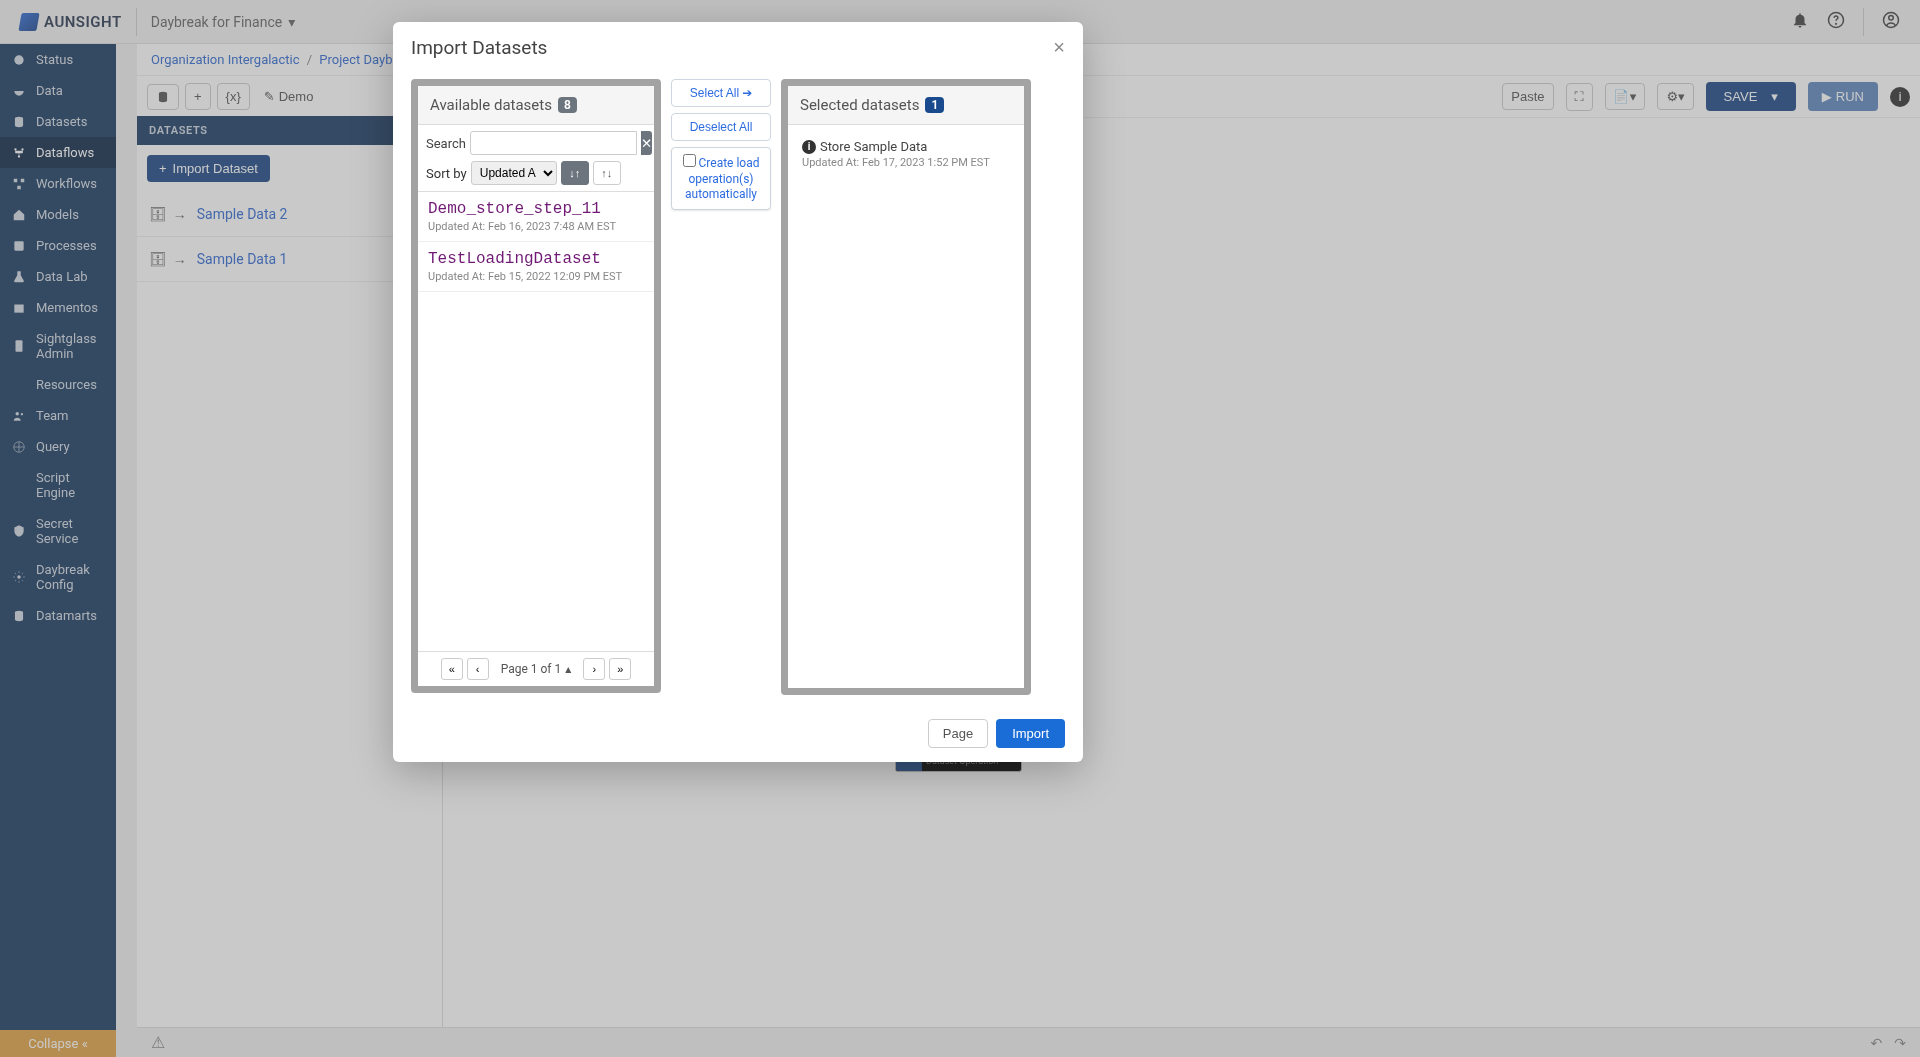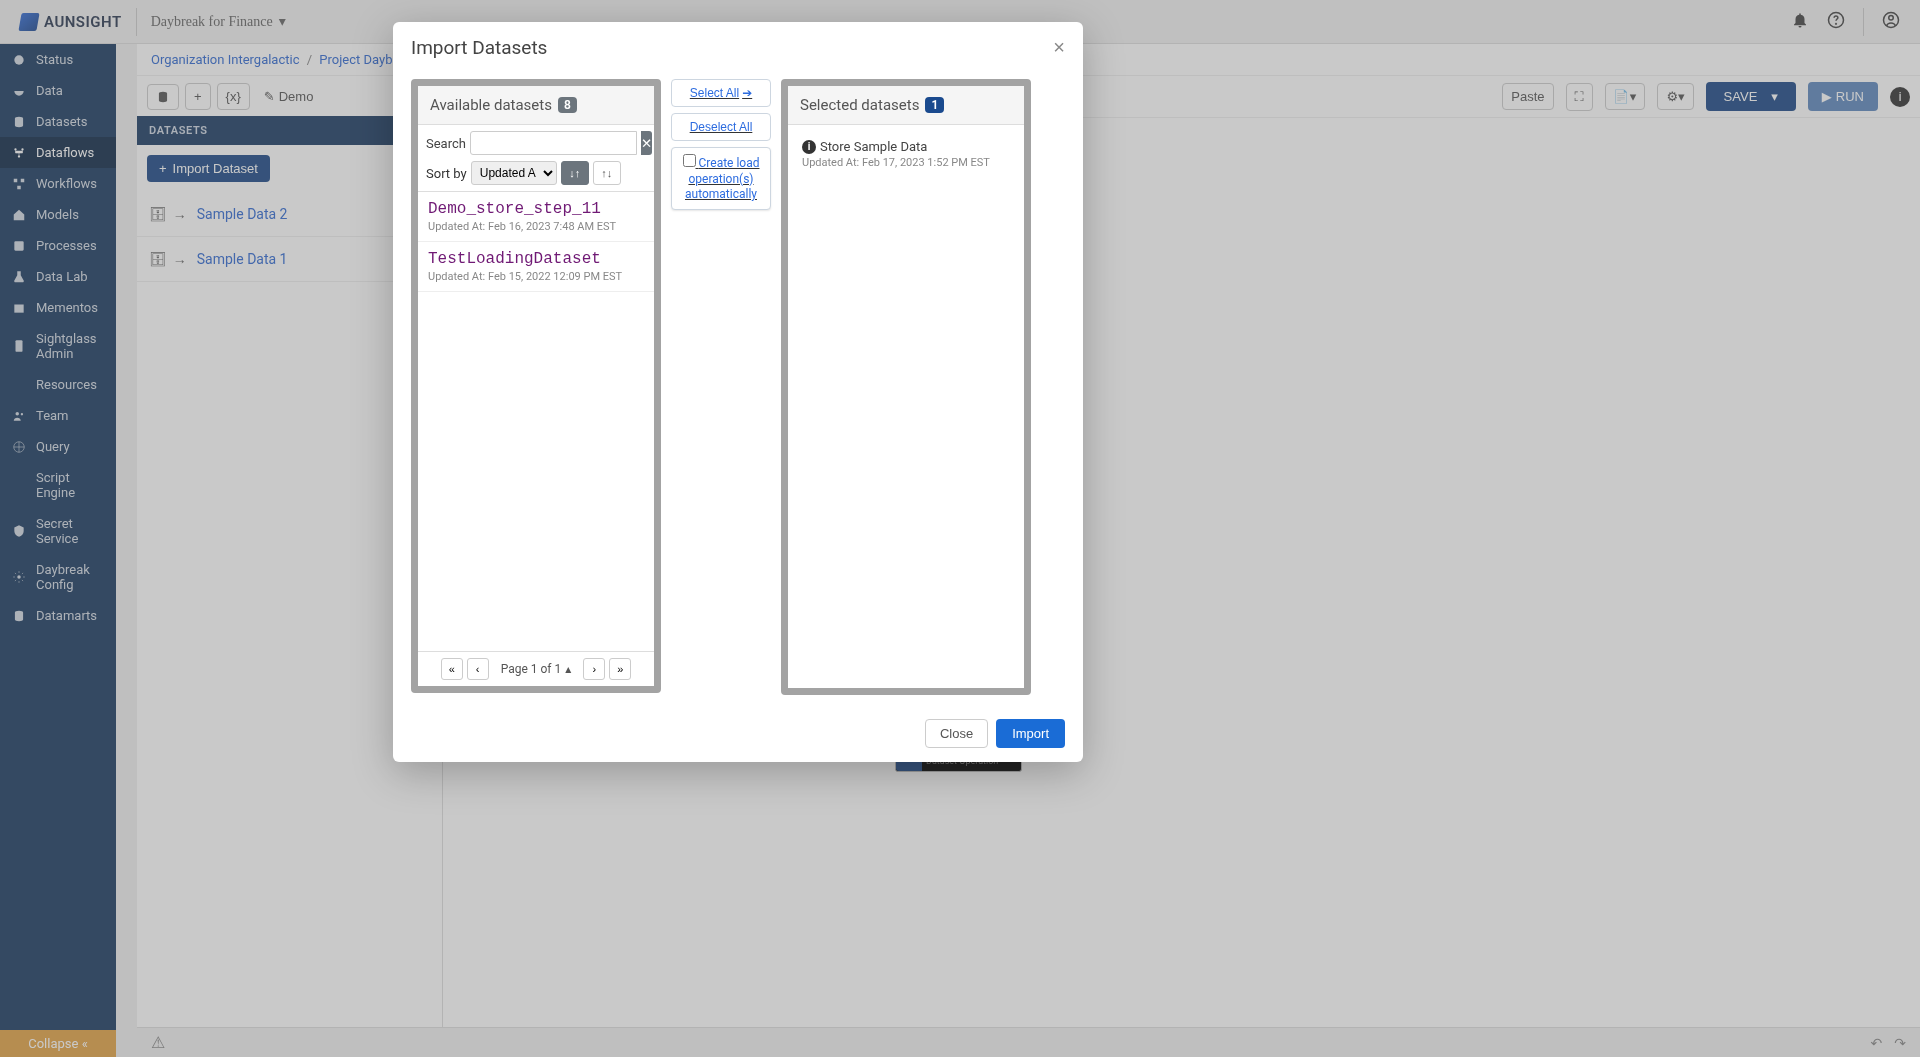--- a/index.html
+++ b/index.html
@@ -2,21 +2,21 @@
 <html><head>
 <meta charset="utf-8">
 <style>
 * { box-sizing: border-box; margin: 0; padding: 0; }
 body { font-family: -apple-system, BlinkMacSystemFont, "Segoe UI", Roboto, sans-serif; font-size: 14px; color: #333; background: #f0f0f0; width: 1920px; height: 1057px; overflow: hidden; position: relative; }
 
 .topbar { height: 44px; background: #f2f2f2; border-bottom: 1px solid #ddd; display: flex; align-items: center; padding: 0 20px; }
 .logo { display: flex; align-items: center; font-weight: 600; color: #2b3a55; font-size: 15px; letter-spacing: 0.5px; }
 .logo-icon { width: 18px; height: 18px; background: linear-gradient(135deg,#2d6cdf,#1a4a9c); margin-right: 6px; transform: skewX(-10deg); border-radius: 2px; }
 .topbar-divider { width: 1px; height: 28px; background: #ccc; margin: 0 14px; }
-.project-name { color: #666; font-size: 14px; display: flex; align-items: center; gap: 6px; font-family: Liberation Serif, serif; }
+.project-name { color: #666; font-size: 14px; display: flex; align-items: center; gap: 6px; }
 .topbar-right { margin-left: auto; display: flex; align-items: center; gap: 18px; color: #666; }
 .topbar-right svg { width: 18px; height: 18px; }
 .topbar-right .icon-btn { cursor: pointer; color: #444; }
 
 .sidebar { position: absolute; left: 0; top: 44px; bottom: 0; width: 116px; background: #183b66; color: #d4dce6; display: flex; flex-direction: column; }
 .sidebar-item { display: flex; align-items: center; gap: 10px; padding: 8px 12px; font-size: 13px; cursor: pointer; }
 .sidebar-item.active { background: #0d2a4d; color: #fff; }
 .sidebar-item svg { width: 14px; height: 14px; flex-shrink: 0; }
 .sidebar-collapse { margin-top: auto; background: #e8a23a; color: #fff; text-align: center; padding: 6px; font-size: 13px; cursor: pointer; }
 
@@ -61,21 +61,21 @@
 
 .avail-list { flex: 1; overflow: auto; }
 .avail-item { padding: 8px 10px; border-bottom: 1px solid #eee; cursor: pointer; }
 .avail-item .name { color: #701a75; font-size: 16px; margin-bottom: 2px; font-family: Liberation Mono, monospace; }
 .avail-item .meta { color: #888; font-size: 11px; }
 
 .pager { border-top: 1px solid #ddd; padding: 6px; display: flex; align-items: center; justify-content: center; gap: 4px; font-size: 12px; color: #555; }
 .pg-btn { border: 1px solid #ccc; background: #fff; width: 22px; height: 22px; border-radius: 3px; cursor: pointer; font-size: 11px; }
 .pg-text { padding: 3px 8px; display:flex; align-items:center; gap:4px; }
 
-.mid-col { width: 100px; display: flex; flex-direction: column; gap: 6px; text-decoration: underline; }
+.mid-col { width: 100px; display: flex; flex-direction: column; gap: 6px; }
 .mid-btn { border: 1px solid #cdd6e0; color: #2d6cdf; background: #fff; border-radius: 4px; padding: 6px 4px; font-size: 12px; cursor: pointer; display: flex; align-items: center; justify-content: center; gap: 3px; }
 .mid-btn.full { flex-direction: column; line-height: 1.3; padding: 6px 2px; text-align: center; box-shadow: 0 1px 2px rgba(0,0,0,0.1);}
 .mid-btn.full input { margin-bottom: 2px; }
 
 .right-panel { width: 250px; height: 616px; }
 .selected-list { padding: 8px 10px; }
 .sel-item { padding: 6px 4px; }
 .sel-item .name { color: #444; font-size: 13px; display: flex; align-items: center; gap: 4px; }
 .sel-item .meta { color: #888; font-size: 11px; margin-top: 2px; }
 
@@ -387,16 +387,16 @@
           <div class="name">
             <span style="background:#333;color:#fff;width:14px;height:14px;border-radius:50%;display:inline-flex;align-items:center;justify-content:center;font-size:10px;font-weight:bold;">i</span>
             <span>Store Sample Data</span>
           </div>
           <div class="meta">Updated At: Feb 17, 2023 1:52 PM EST</div>
         </div>
       </div>
     </div>
   </div>
   <div class="modal-footer">
-    <button class="btn-outline">Close</button>
+    <button class="btn-outline">Page</button>
     <button class="btn-primary">Import</button>
   </div>
 </div>
 
 </body></html>

